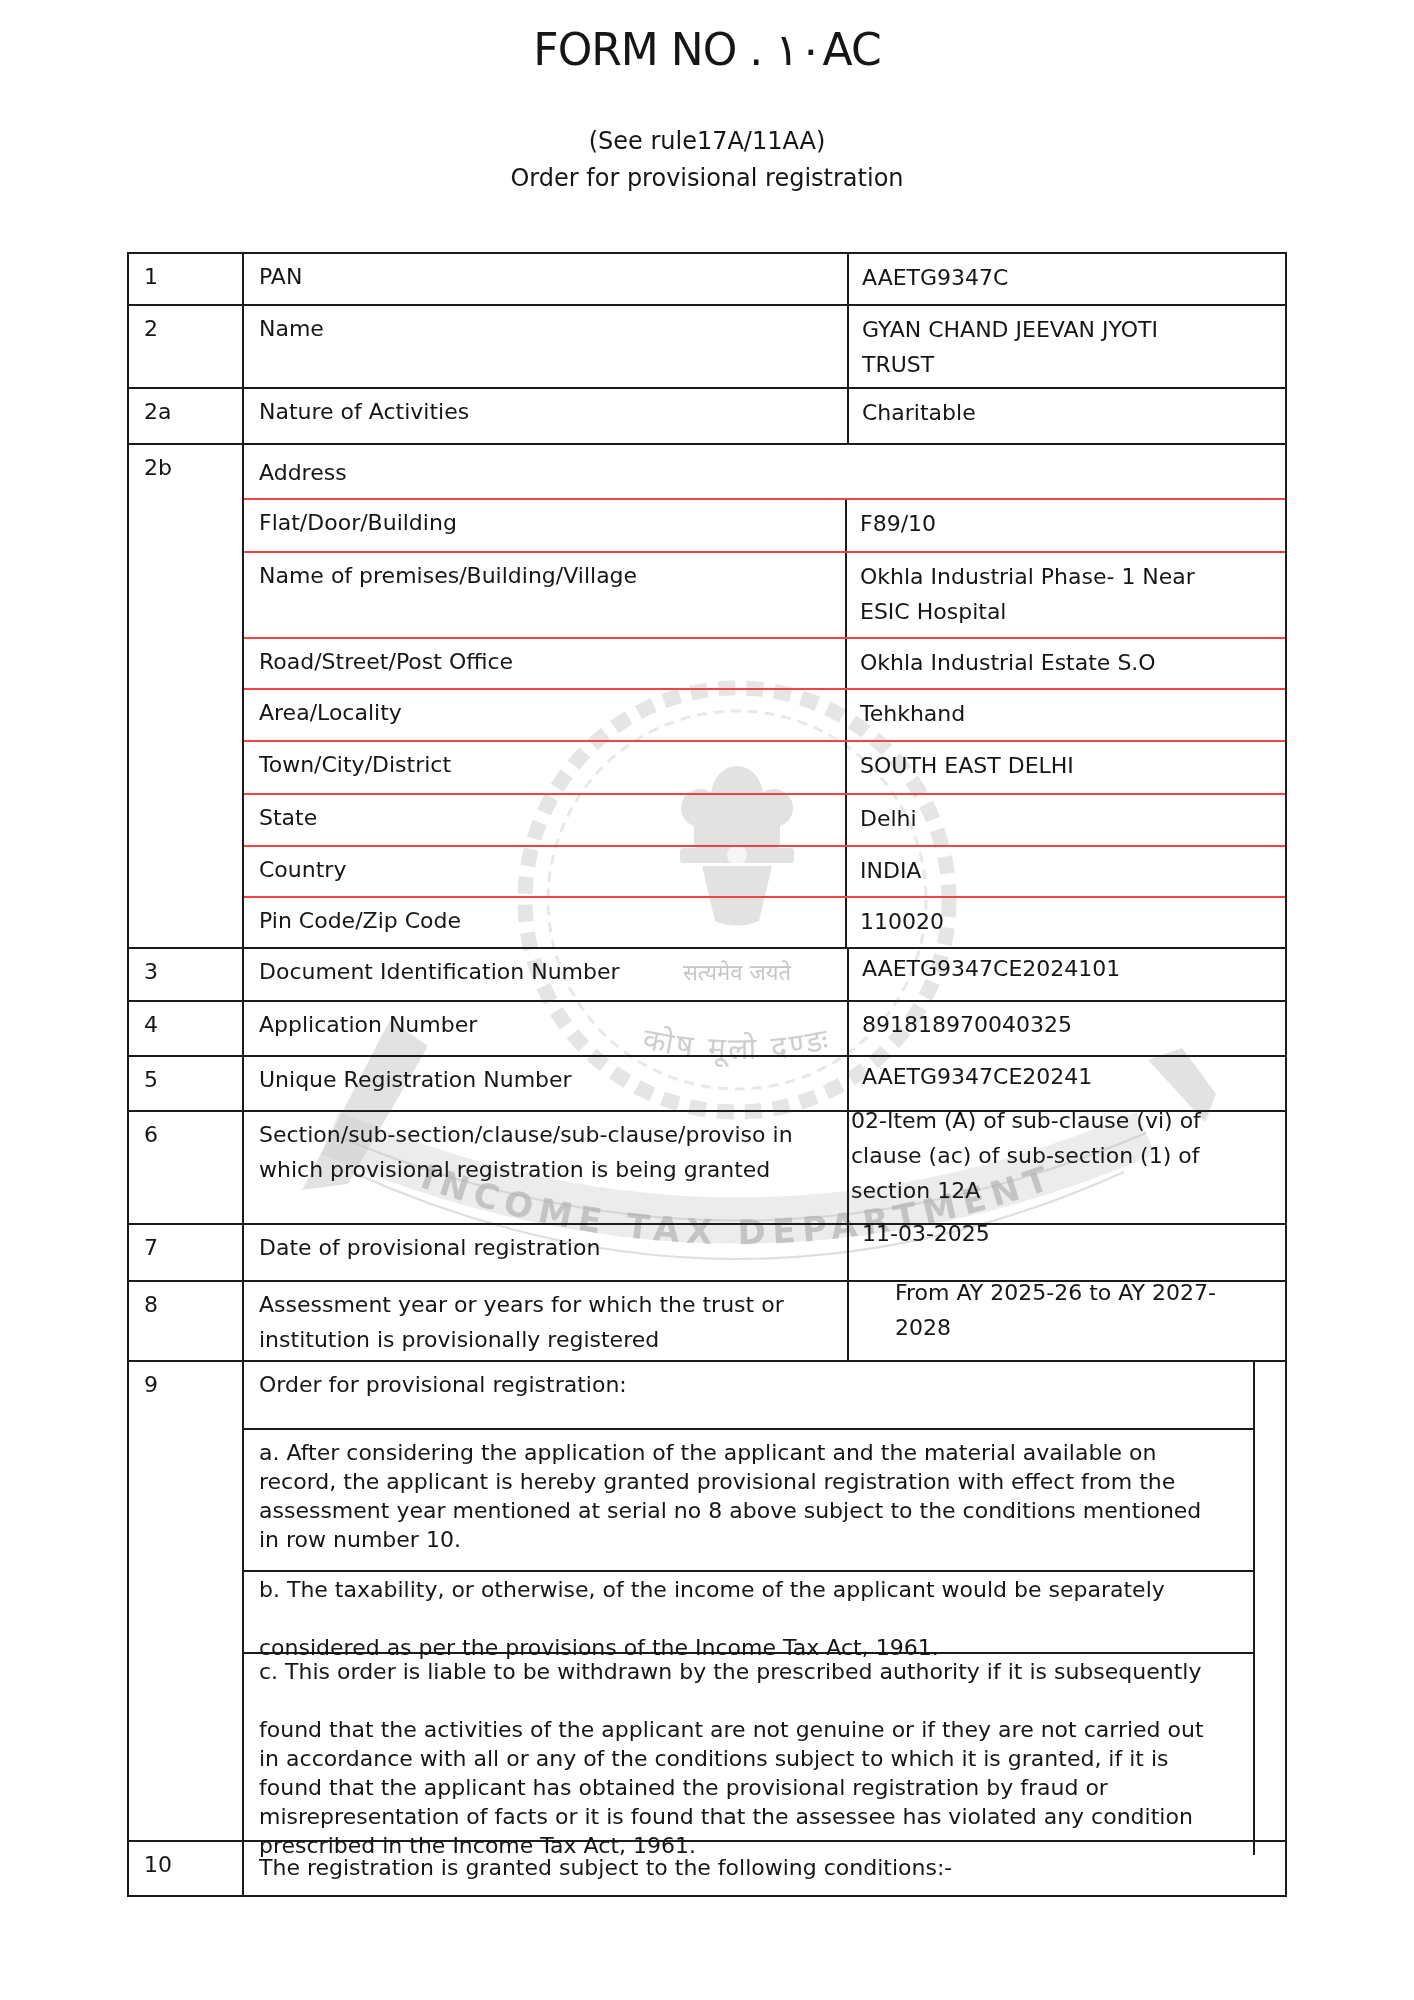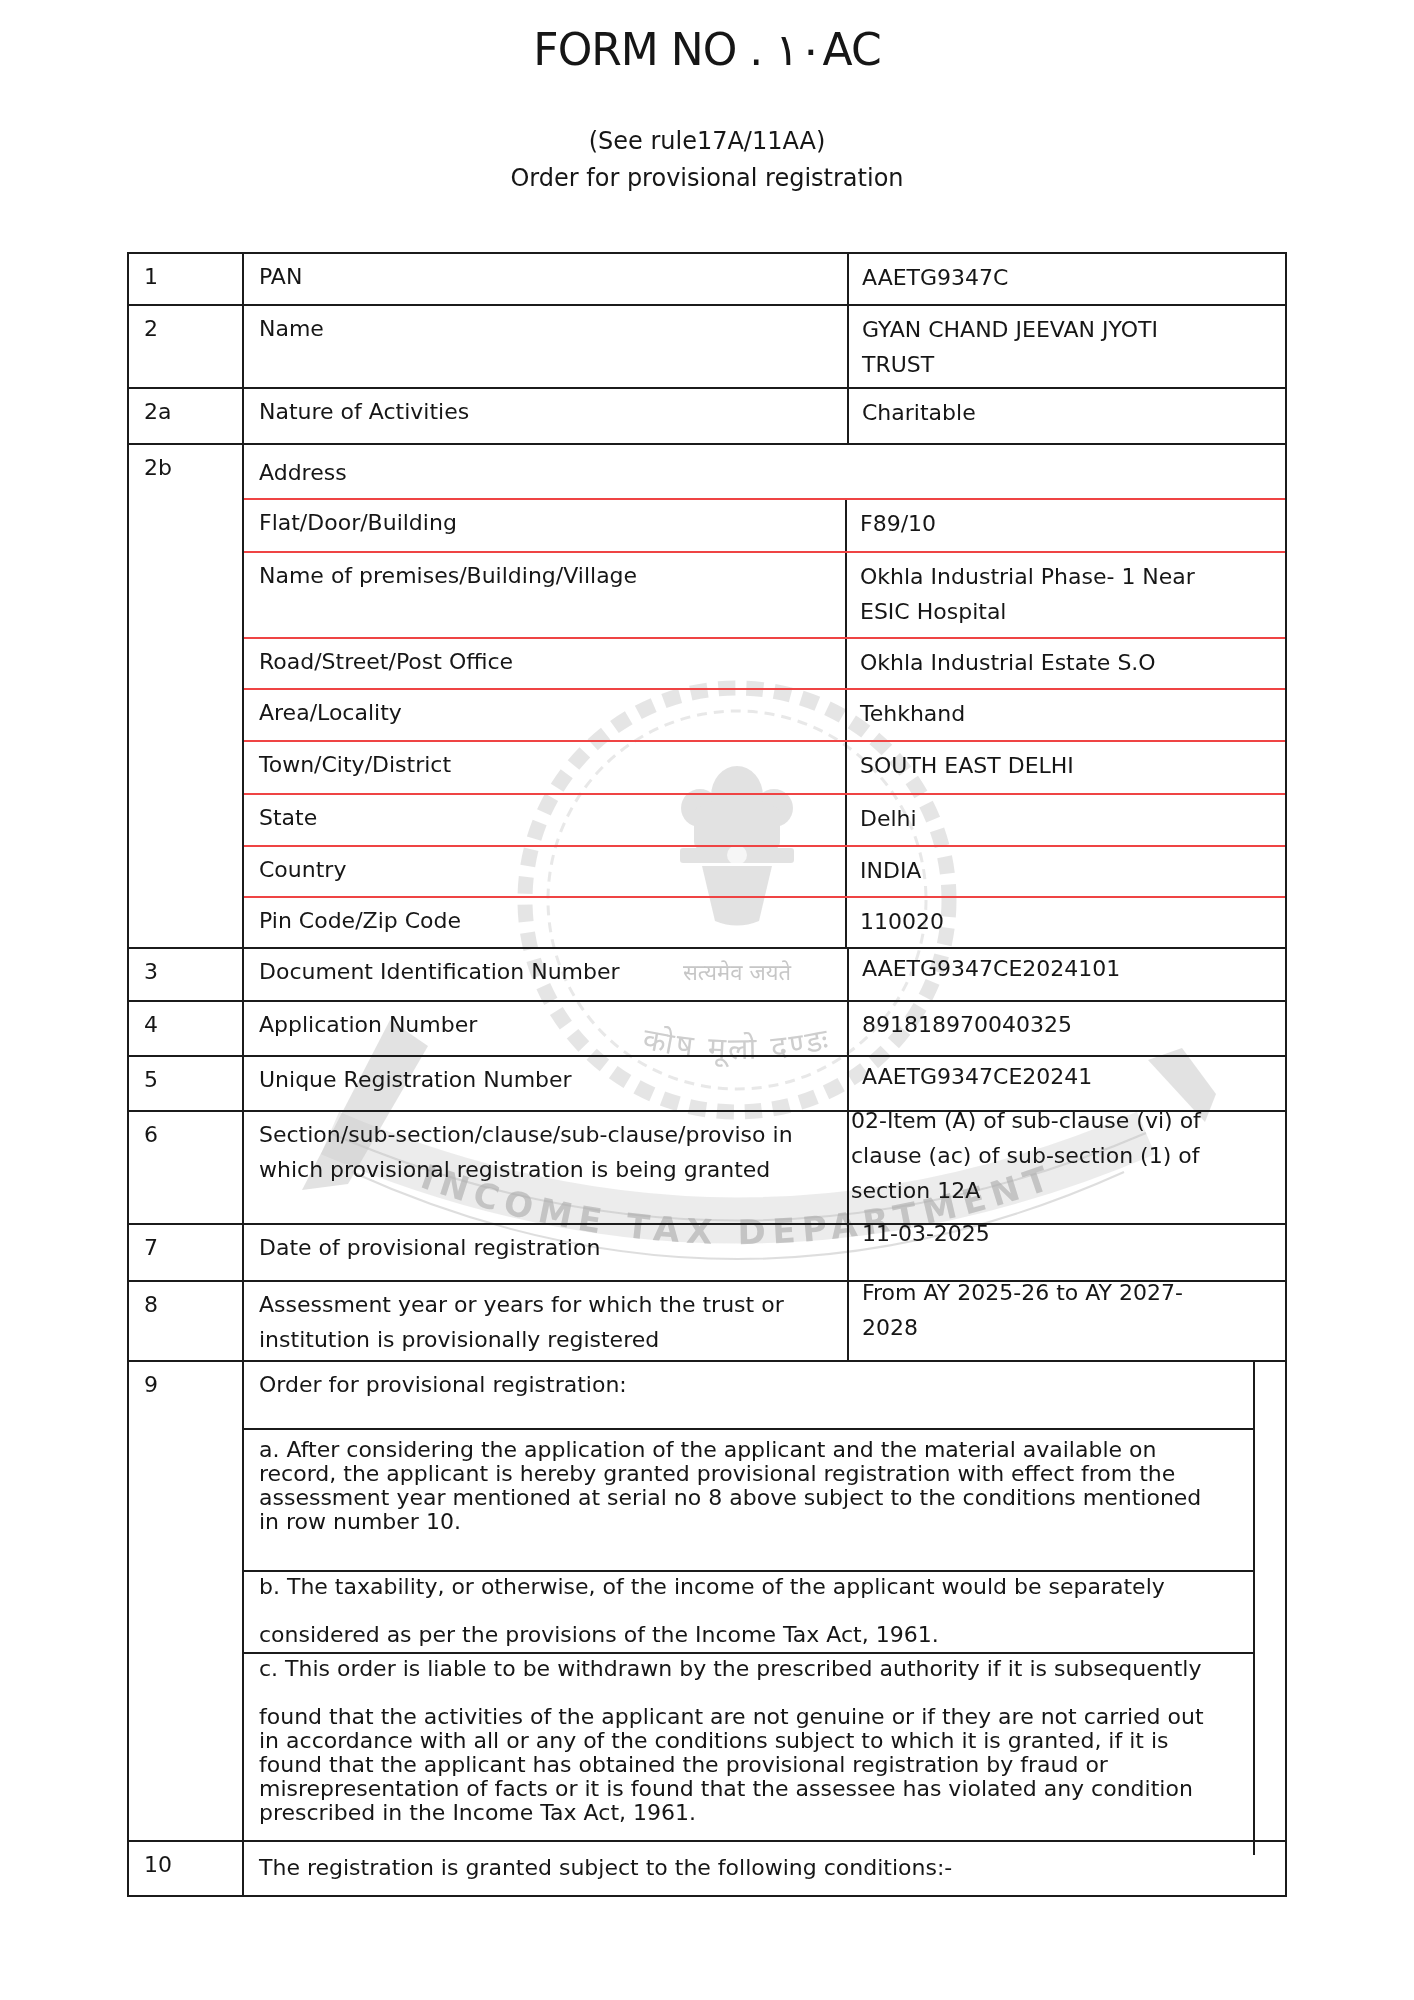--- a/index.html
+++ b/index.html
@@ -21,36 +21,36 @@
   .row{display:flex;box-sizing:border-box;border-bottom:2px solid #1b1b1b;}
   .row.last{border-bottom:none;}
   .c{box-sizing:border-box;position:relative;}
   .num{flex:0 0 115px;border-right:2px solid #1b1b1b;padding:10px 4px 0 15px;}
   .lbl{flex:0 0 605px;border-right:2px solid #1b1b1b;padding:5px 0 0 15px;line-height:35px;}
   .val{flex:1 1 auto;padding:6px 6px 0 13px;line-height:35px;}
   .full{flex:1 1 auto;padding:10px 0 0 15px;line-height:35px;}
   .pre{white-space:pre;display:inline-block;width:max-content;}
   
   .raise15{position:relative;top:-15px;}
-  .raise13{position:relative;top:-13px;}
+  .raise13{position:relative;top:-13px;margin-left:33px;}
   .shiftl{margin-left:-11px;}
 
   
   .grp{flex:1 1 auto;display:flex;flex-direction:column;box-sizing:border-box;}
   .subrow{display:flex;box-sizing:border-box;border-bottom:2px solid #ef4444;}
   .subrow.nob{border-bottom:none;}
   .grp .lbl{flex:0 0 603px;}
 
   
   .nested{width:1011px;border-right:2px solid #1b1b1b;box-sizing:border-box;
           display:flex;flex-direction:column;}
   .pbox{box-sizing:border-box;border-bottom:2px solid #1b1b1b;}
   .pbox.nob{border-bottom:none;}
   .p-hdr{padding:10px 0 0 15px;}
-  .ptext{white-space:pre;width:max-content;font-size:22px;line-height:24px;padding:8px 0 0 15px;}
+  .ptext{white-space:pre;width:max-content;font-size:22px;line-height:29px;padding:8px 0 0 15px;}
   .ptext.tight{padding-top:3px;}
 </style>
 </head>
 <body>
 
 <div class="page">
 
   <svg class="wm" width="1414" height="2000" viewBox="0 0 1414 2000" aria-hidden="true">
     <g stroke="#c6c6c6" fill="none">
       <circle cx="737" cy="900" r="212" stroke-width="15" stroke-dasharray="17 11" opacity="0.45"></circle>

